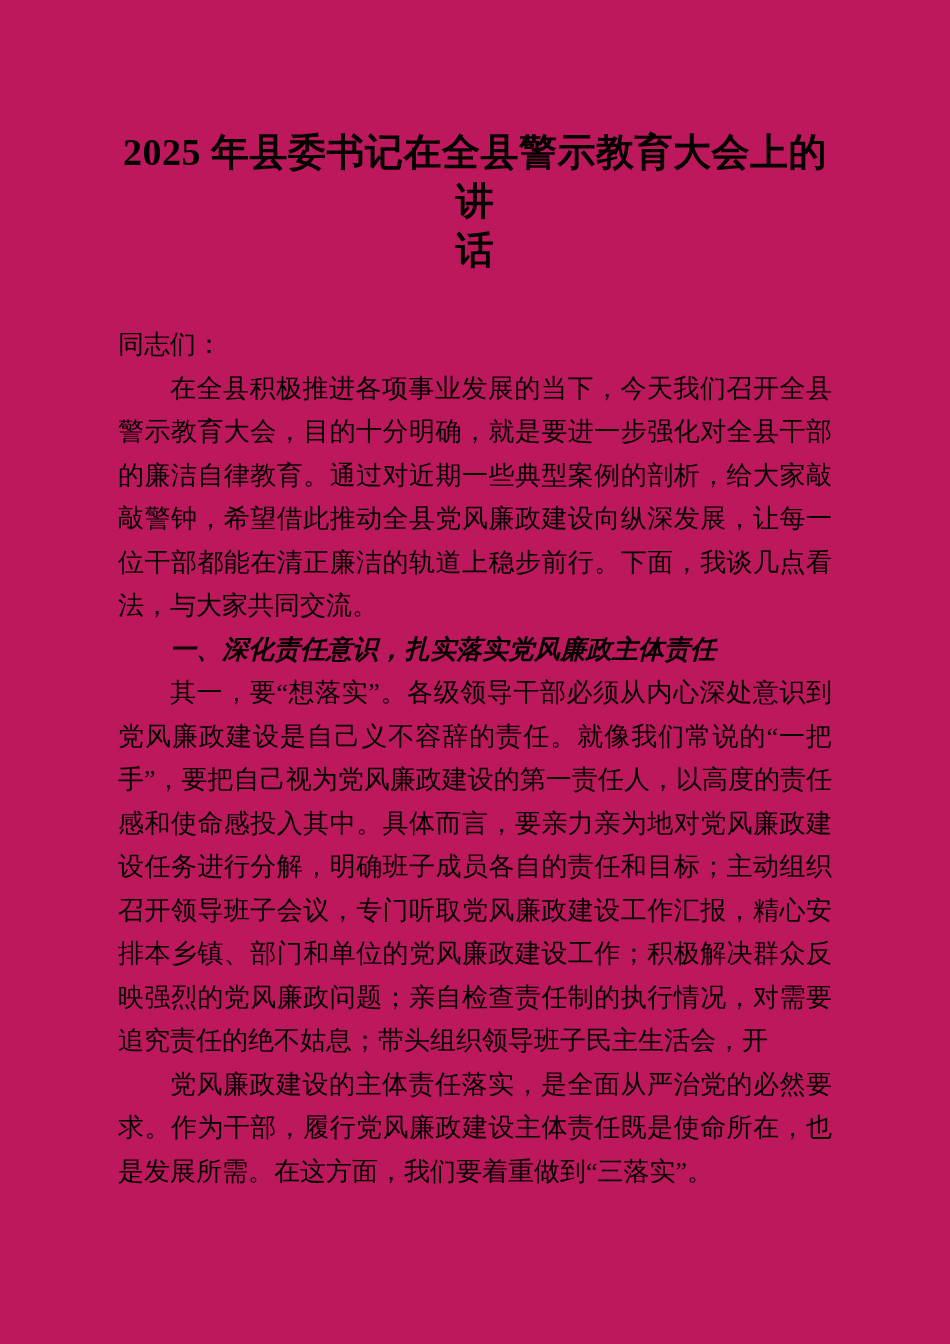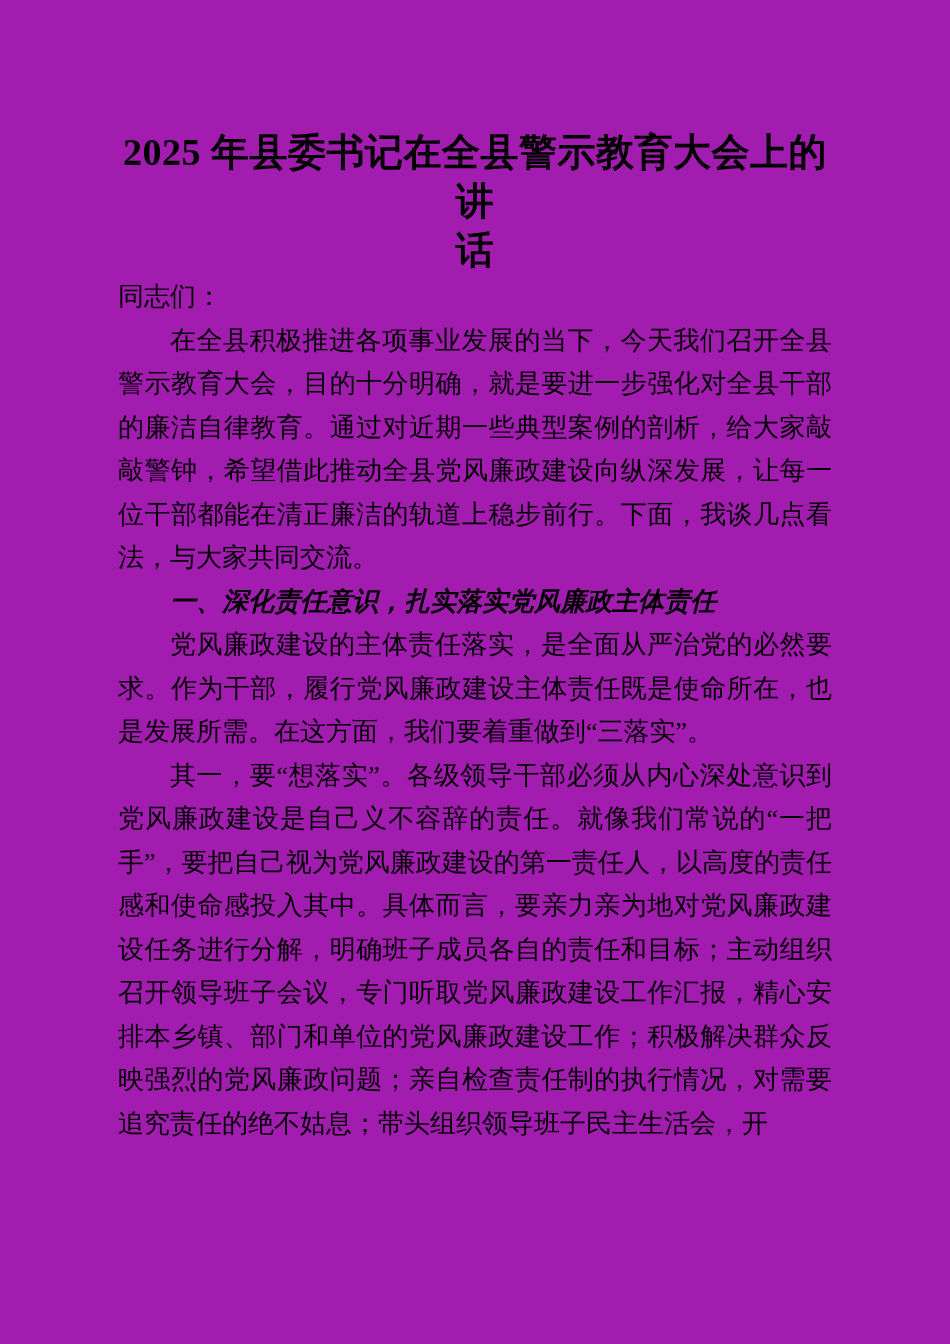--- a/index.html
+++ b/index.html
@@ -5,36 +5,37 @@
   html, body {
     margin: 0;
     padding: 0;
     background: #ffffff;
   }
   .page {
     position: relative;
     width: 950px;
     height: 1344px;
     margin: 0 auto;
-    background: #a21caf;
+    background: #be185d;
     color: #000000;
     box-sizing: border-box;
     padding: 128px 118px 0 118px;
     overflow: hidden;
     font-family: "Liberation Serif", "DejaVu Serif", serif;
   }
   .doc-title {
     font-family: "Liberation Serif", "DejaVu Serif", serif;
     font-weight: bold;
     font-size: 38px;
     line-height: 49px;
     text-align: center;
     letter-spacing: 0.5px;
   }
   .doc-body {
+    margin-top: 48px;
     font-size: 26px;
     line-height: 43.5px;
     text-align: justify;
     text-justify: inter-character;
   }
   .doc-body p {
     margin: 0;
     padding: 0;
   }
   .salutation {
@@ -61,18 +62,18 @@
     <div>话</div>
   </div>
 
   <div class="doc-body">
     <p class="salutation">同志们：</p>
 
     <p class="para">在全县积极推进各项事业发展的当下，今天我们召开全县警示教育大会，目的十分明确，就是要进一步强化对全县干部的廉洁自律教育。通过对近期一些典型案例的剖析，给大家敲敲警钟，希望借此推动全县党风廉政建设向纵深发展，让每一位干部都能在清正廉洁的轨道上稳步前行。下面，我谈几点看法，与大家共同交流。</p>
 
     <p class="heading">一、深化责任意识，扎实落实党风廉政主体责任</p>
 
+    <p class="para">其一，要“想落实”。各级领导干部必须从内心深处意识到党风廉政建设是自己义不容辞的责任。就像我们常说的“一把手”，要把自己视为党风廉政建设的第一责任人，以高度的责任感和使命感投入其中。具体而言，要亲力亲为地对党风廉政建设任务进行分解，明确班子成员各自的责任和目标；主动组织召开领导班子会议，专门听取党风廉政建设工作汇报，精心安排本乡镇、部门和单位的党风廉政建设工作；积极解决群众反映强烈的党风廉政问题；亲自检查责任制的执行情况，对需要追究责任的绝不姑息；带头组织领导班子民主生活会，开</p>
+
     <p class="para">党风廉政建设的主体责任落实，是全面从严治党的必然要求。作为干部，履行党风廉政建设主体责任既是使命所在，也是发展所需。在这方面，我们要着重做到“三落实”。</p>
-
-    <p class="para">其一，要“想落实”。各级领导干部必须从内心深处意识到党风廉政建设是自己义不容辞的责任。就像我们常说的“一把手”，要把自己视为党风廉政建设的第一责任人，以高度的责任感和使命感投入其中。具体而言，要亲力亲为地对党风廉政建设任务进行分解，明确班子成员各自的责任和目标；主动组织召开领导班子会议，专门听取党风廉政建设工作汇报，精心安排本乡镇、部门和单位的党风廉政建设工作；积极解决群众反映强烈的党风廉政问题；亲自检查责任制的执行情况，对需要追究责任的绝不姑息；带头组织领导班子民主生活会，开</p>
   </div>
 
 </div>
 
 </body></html>

